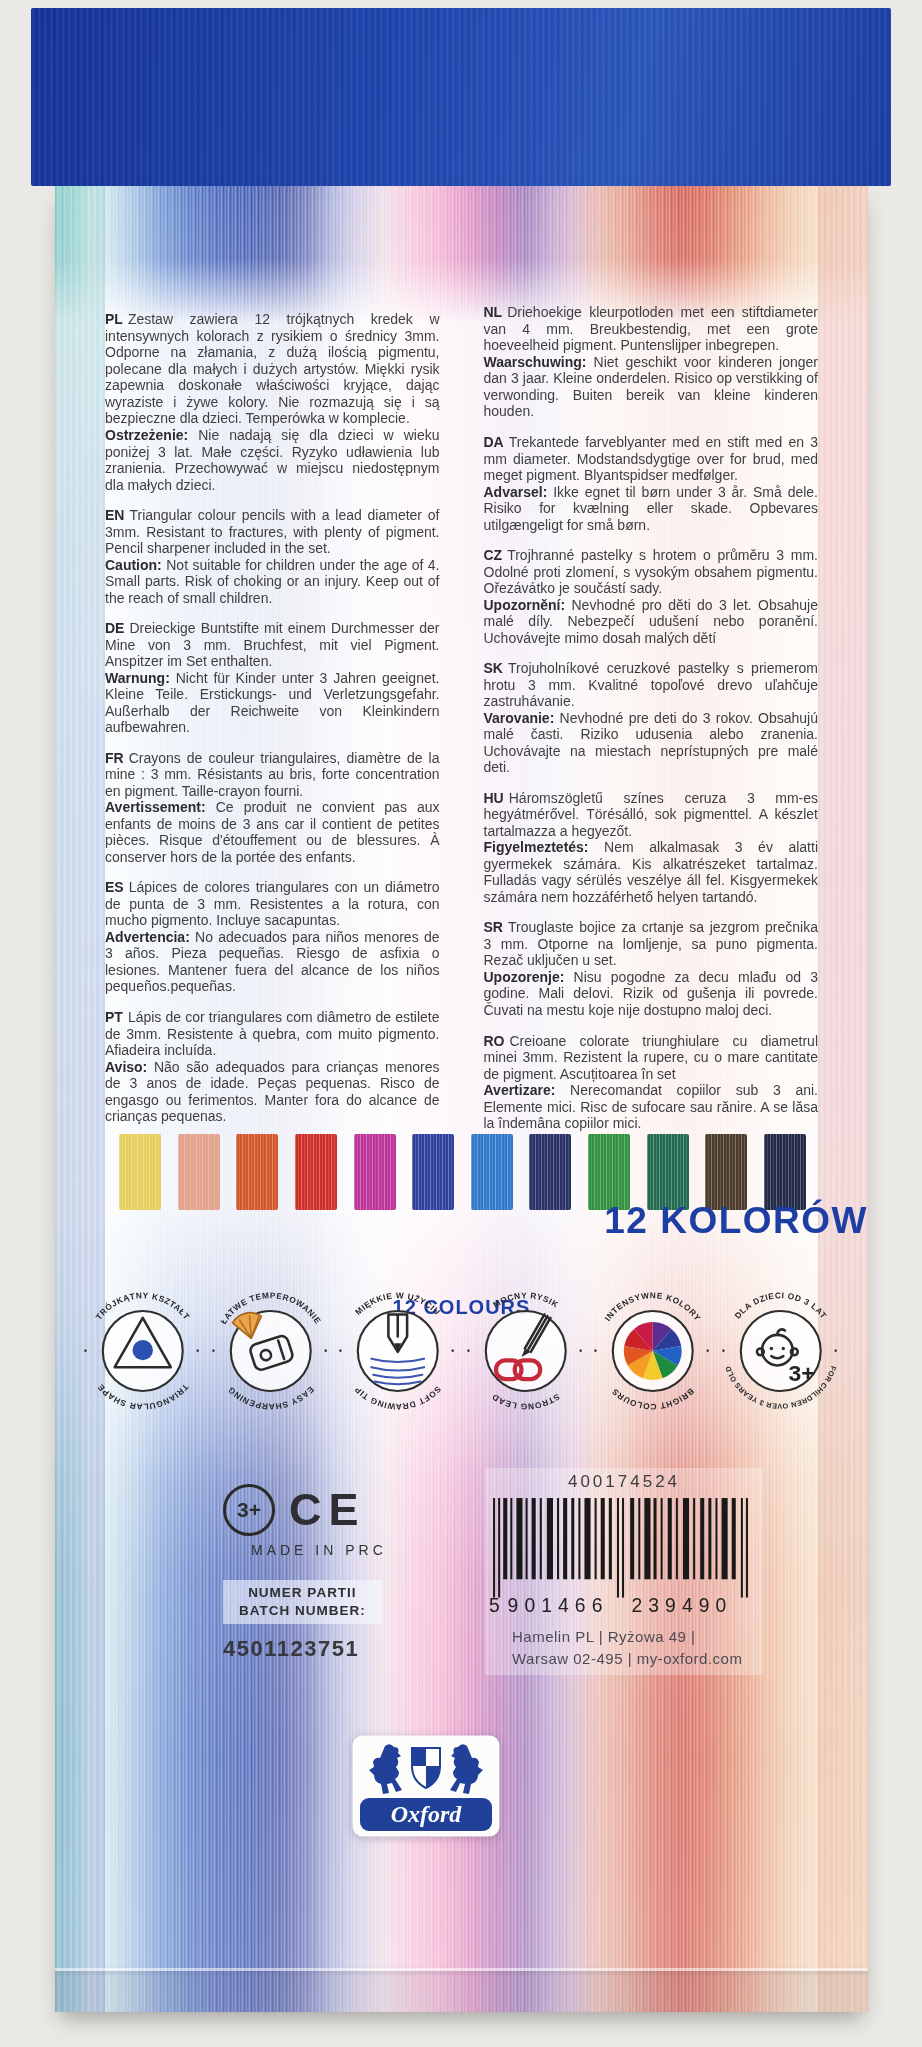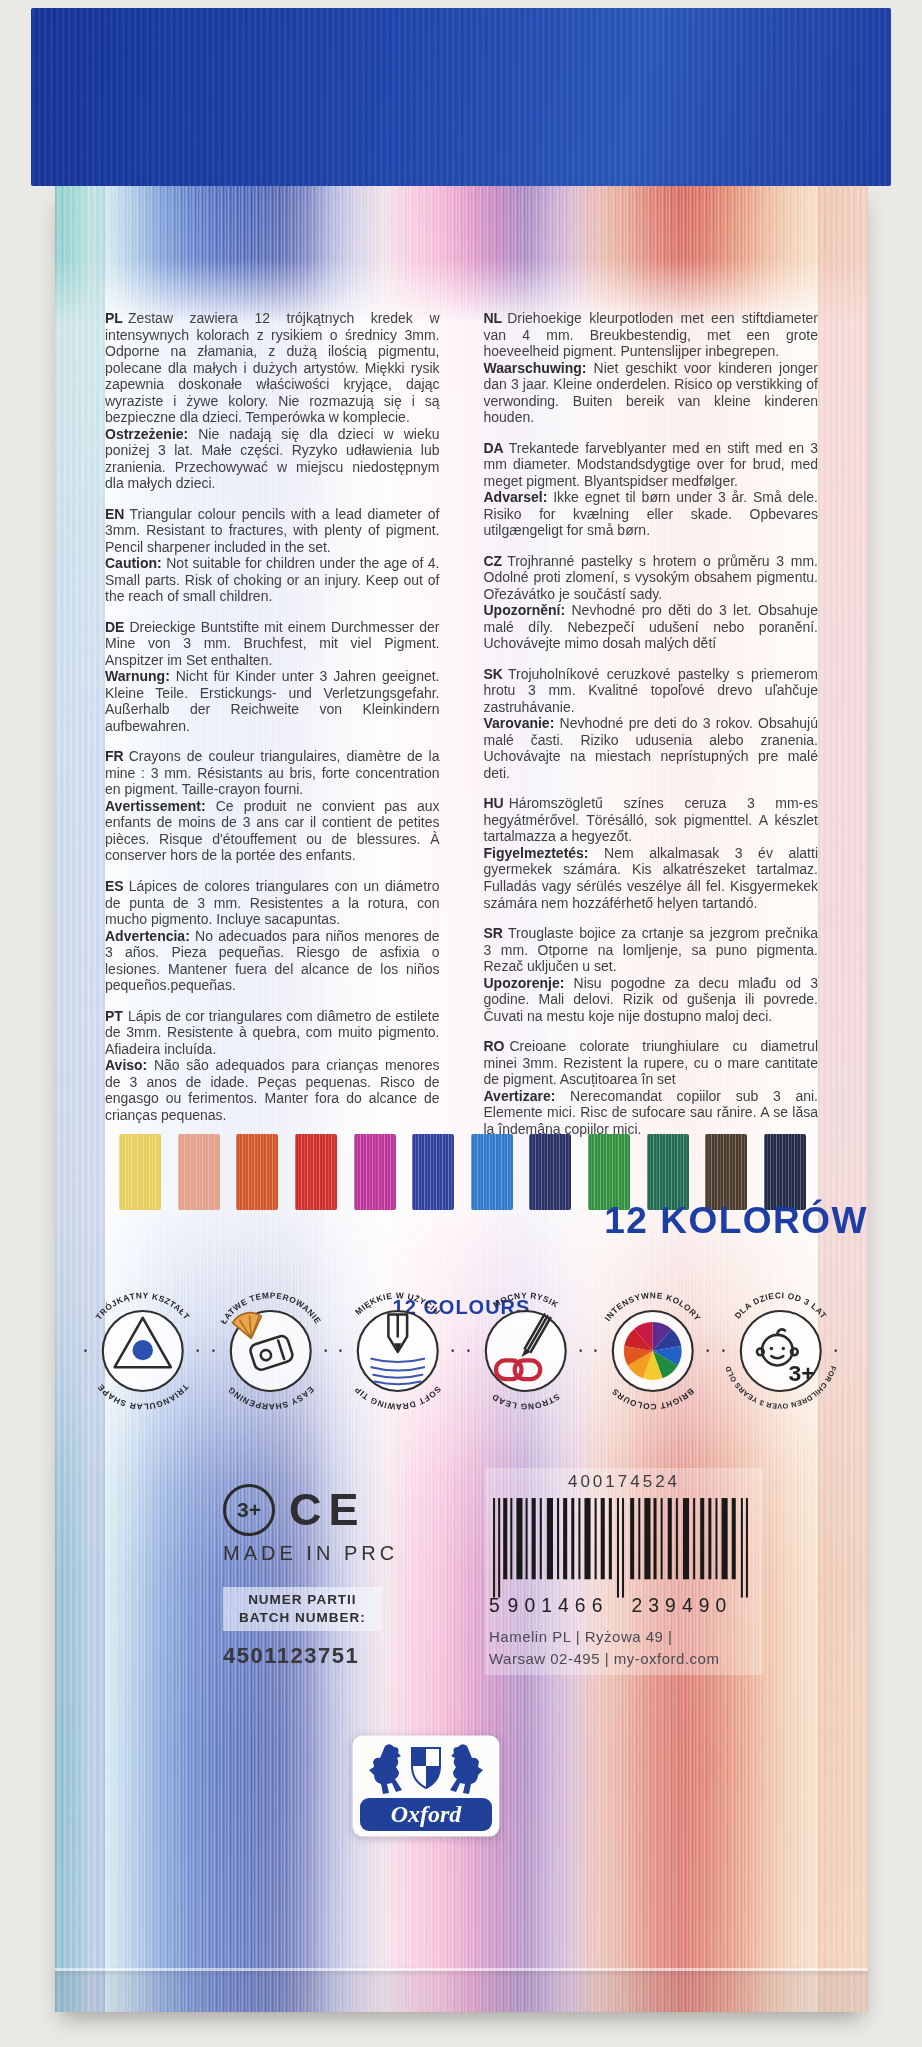--- a/index.html
+++ b/index.html
@@ -25,22 +25,22 @@
         background-image:repeating-linear-gradient(90deg, rgba(255,255,255,0) 0 2px, rgba(255,255,255,0.3) 3px 4px, rgba(255,255,255,0) 6px),
         linear-gradient(180deg, rgba(110,190,186,.6), rgba(90,130,200,.5) 30%, rgba(60,90,180,.45) 60%, rgba(70,110,190,.5));}
   .edge.right{right:0;
         background-image:repeating-linear-gradient(90deg, rgba(255,255,255,0) 0 2px, rgba(255,255,255,0.3) 3px 4px, rgba(255,255,255,0) 6px),
         linear-gradient(180deg, rgba(220,120,100,.5), rgba(200,90,120,.45) 40%, rgba(210,120,90,.5) 75%, rgba(230,150,110,.55));}
   .fold{position:absolute;left:0;right:0;top:1782px;height:3px;z-index:2;
         background:rgba(255,255,255,0.55);box-shadow:0 2px 4px rgba(60,60,90,0.18);}
   .flap-shade{position:absolute;left:0;right:0;top:1785px;bottom:0;z-index:2;background:rgba(90,80,110,0.10);}
   .content{position:absolute;inset:0;z-index:3;}
   
-  .cols{position:absolute;top:124px;left:0;right:0;height:860px;overflow:hidden;
-        display:flex;gap:44px;padding:0 50px;box-sizing:border-box;}
+  .cols{position:absolute;top:109px;left:0;right:0;height:860px;overflow:hidden;
+        display:flex;gap:44px;padding:0 50px;box-sizing:border-box;align-items:center;}
   .col{flex:1;color:#3f3f42;font-size:14px;line-height:1.18;text-align:justify;}
   .lang-block{margin-bottom:14px;}
   .lang-block p{margin:0;}
   .code{color:#2c2c30;margin-right:5px;}
   .warn b{color:#2c2c30;}
   
   .swatches{position:absolute;top:948px;left:64px;right:62px;display:flex;justify-content:space-between;}
   .swatch{width:42px;height:76px;border-radius:2px;
         background-image:repeating-linear-gradient(90deg, rgba(255,255,255,.3) 0 1px, rgba(255,255,255,0) 1px 3px, rgba(255,255,255,.14) 3px 4px, rgba(255,255,255,0) 4px 6px);}
   
@@ -54,30 +54,30 @@
   .badge-ring{fill:rgba(255,255,255,0.85);stroke:#2f2f2f;stroke-width:2.5;}
   .arc{font-size:9.8px;font-weight:bold;letter-spacing:0.7px;fill:#26262a;}
   .arc.small{font-size:8.6px;letter-spacing:0.3px;}
   .icon-stroke{fill:none;stroke:#2b2b2b;stroke-width:3;stroke-linecap:round;stroke-linejoin:round;}
   
   .compliance{position:absolute;left:168px;top:1298px;width:240px;color:#2f2f33;}
   .marks{display:flex;align-items:center;gap:14px;}
   .age-circle{width:46px;height:46px;border:3px solid #2b2b2b;border-radius:50%;
         display:flex;align-items:center;justify-content:center;font-size:21px;font-weight:bold;}
   .ce{font-size:45px;font-weight:600;letter-spacing:7px;}
-  .madein{margin-top:6px;font-size:20px;letter-spacing:4px;color:#333;}
+  .madein{margin-top:6px;font-size:14px;letter-spacing:4px;color:#333;padding-left:28px;}
   .batchbox{margin-top:22px;display:inline-block;background:rgba(245,249,255,0.6);
         padding:4px 16px;text-align:center;font-size:13.5px;font-weight:bold;letter-spacing:1px;line-height:1.35;color:#2e2e33;}
   .batchnum{margin-top:12px;font-size:22px;font-weight:bold;letter-spacing:1.5px;color:#38383d;}
   
   .barcode-block{position:absolute;left:430px;top:1282px;width:270px;background:rgba(255,255,255,0.3);padding:4px;}
   .barcode-top{text-align:center;font-size:17px;letter-spacing:3px;color:#3b3b40;margin-bottom:4px;}
   .ean-digit{font-size:19px;fill:#222;font-family:"Liberation Sans",sans-serif;}
   .address{margin-top:6px;font-size:15px;color:#4b4b54;line-height:1.5;letter-spacing:0.5px;}
-  .address p{margin:0;}
+  .address p{margin:0;padding-left:23px;}
   
   .logo{position:absolute;left:296px;top:1548px;width:150px;height:104px;filter:drop-shadow(0 2px 4px rgba(40,40,80,0.25));}
 </style>
 </head>
 <body>
 
 <div class="page">
   <div class="lid"></div>
 
   <div class="back">

